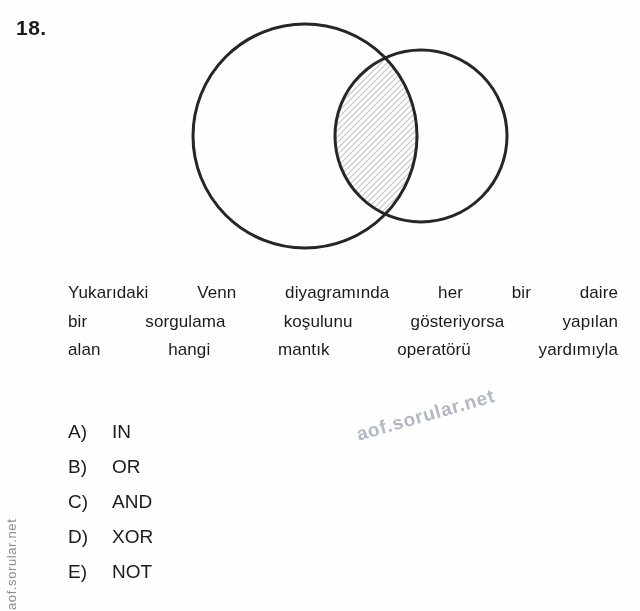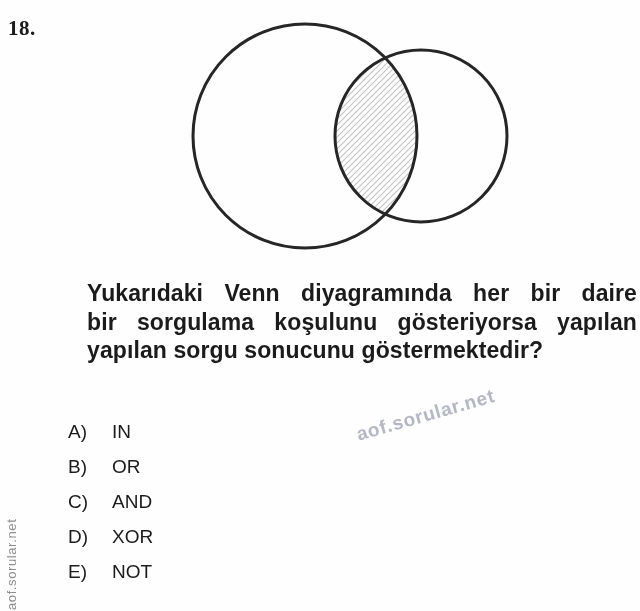--- a/index.html
+++ b/index.html
@@ -7,37 +7,35 @@
   body {
     width: 640px; height: 611px;
     position: relative;
     background: #fefefe;
     font-family: "Liberation Sans", sans-serif;
     color: #1b1b1b;
     overflow: hidden;
   }
 
   #qnum {
-    position: absolute; left: 8px; top: 16px;
+    position: absolute; left: 16px; top: 16px;
     font-size: 21px; font-weight: bold; letter-spacing: 0.5px;
     z-index: 2;
-    font-family: Liberation Serif, serif;
   }
 
   #venn {
     position: absolute; left: 0; top: 0;
     z-index: 2;
   }
 
   #question {
     position: absolute; left: 68px; top: 279px; width: 550px;
-    font-weight: bold; font-size: 23px; line-height: 28.6px;
+    font-weight: normal; font-size: 17px; line-height: 28.6px;
     letter-spacing: 0.1px;
     z-index: 2;
-    margin-left: 19px;
   }
   .qline { text-align: justify; text-align-last: justify; }
   .qline.last { text-align: left; text-align-last: left; }
 
   #options {
     position: absolute; left: 68px; top: 422px;
     font-size: 19px; font-weight: normal;
     z-index: 2;
   }
   .opt { display: flex; height: 20px; line-height: 20px; margin-bottom: 15px; }
@@ -78,21 +76,21 @@
   <circle cx="421" cy="136" r="86" clip-path="url(#clipLeft)" fill="url(#hatch)" stroke="none"></circle>
   <circle cx="305" cy="136" r="112" fill="none" stroke-width="3" stroke="#262626"></circle>
   <circle cx="421" cy="136" r="86" fill="none" stroke-width="3" stroke="#262626"></circle>
 </svg>
 
 <div class="wm-diag">aof.sorular.net</div>
 
 <div id="question">
   <div class="qline">Yukarıdaki Venn diyagramında her bir daire</div>
   <div class="qline">bir sorgulama koşulunu gösteriyorsa yapılan</div>
-  <div class="qline last">yapılan sorgu sonucunu göstermektedir?</div>
+  <div class="qline">alan hangi mantık operatörü yardımıyla</div>
 </div>
 
 <div id="options">
   <div class="opt">
     <span class="opt-letter">A)</span>
     <span class="opt-label">IN</span>
   </div>
   <div class="opt">
     <span class="opt-letter">B)</span>
     <span class="opt-label">OR</span>

